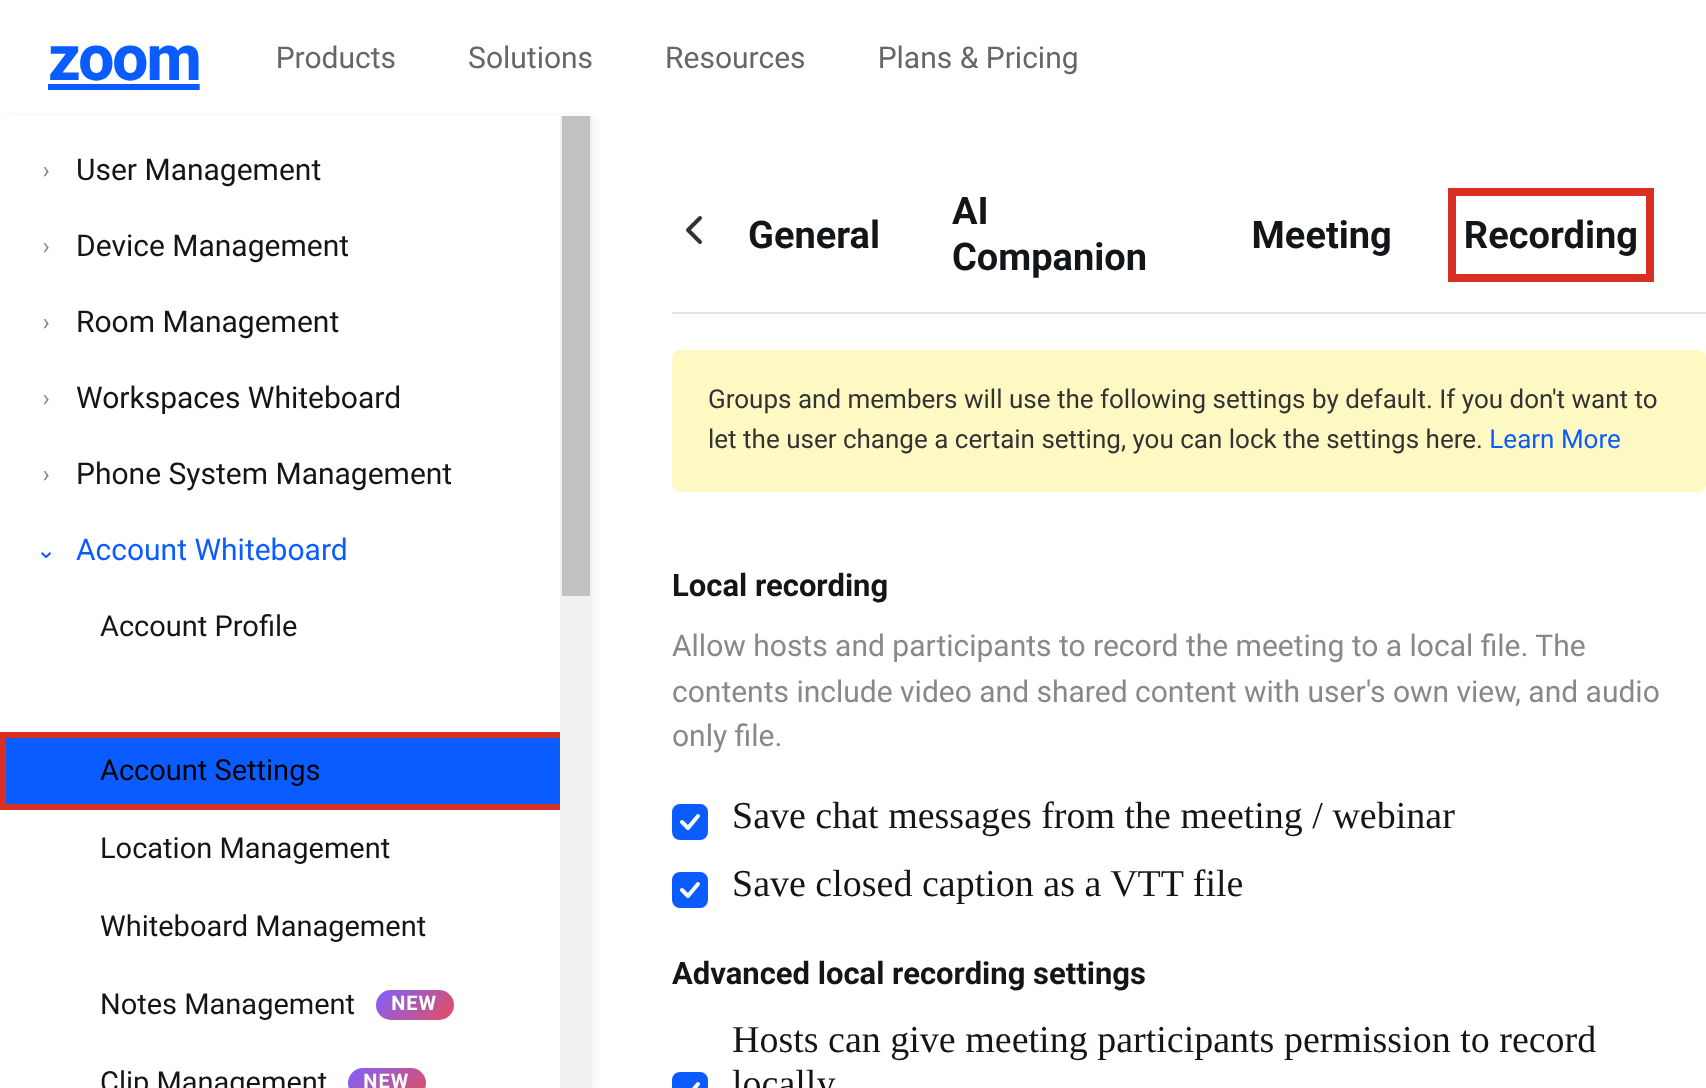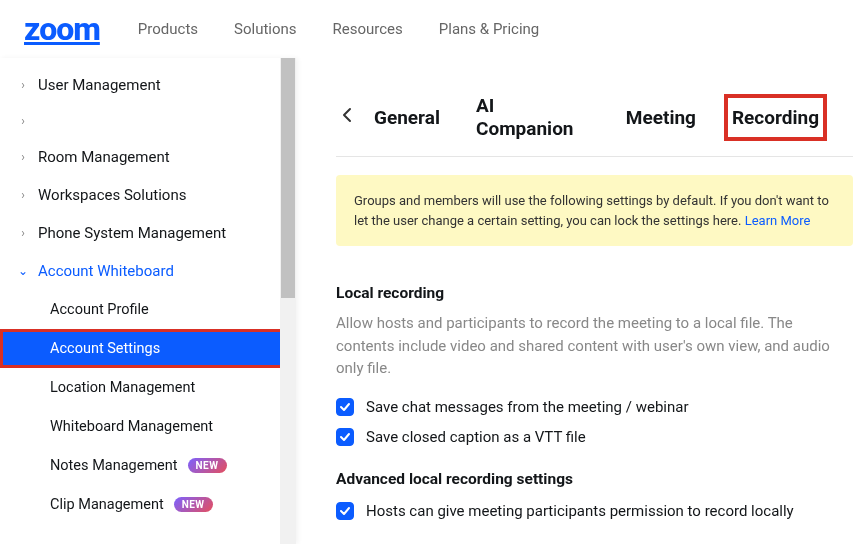--- a/index.html
+++ b/index.html
@@ -11,42 +11,42 @@
     
     .main-container { display: flex; height: calc(544px - 58px); }
     
     .sidebar { width: 296px; overflow-y: auto; background: #fff; box-shadow: 2px 0 5px rgba(0,0,0,0.05); position: relative; }
     .sidebar-inner { padding: 8px 0; }
     .sidebar-item { display: flex; align-items: center; padding: 10px 16px; font-size: 15px; color: #131619; cursor: pointer; }
     .sidebar-item .chevron { width: 14px; margin-right: 8px; color: #888; font-size: 12px; display: inline-block; text-align: center; }
     .sidebar-item.expanded { color: #0B5CFF; }
     .sidebar-item.expanded .chevron { color: #0B5CFF; }
     .sub-item { padding: 11px 16px 11px 50px; font-size: 14.5px; color: #131619; cursor: pointer; display: flex; align-items: center; }
-    .sub-item.active { background: #0B5CFF; color: #ffffff; }
+    .sub-item.active { background: #0B5CFF; color: #000000; margin-top: 33px; }
     .highlight-box { outline: 3px solid #d93025; outline-offset: -3px; }
     .new-badge { display: inline-flex; align-items: center; justify-content: center; background: linear-gradient(135deg, #7b61ff, #e54e5d); color: #fff; font-size: 10px; font-weight: 700; padding: 2px 8px; border-radius: 10px; margin-left: 10px; letter-spacing: 0.5px; }
     
     
     .scroll-track { position: absolute; right: 0; top: 0; width: 16px; height: 100%; background: #f1f1f1; }
     .scroll-thumb { position: absolute; right: 1px; top: 0; width: 14px; height: 240px; background: #c1c1c1; border-radius: 0; }
     
     .content { flex: 1; padding: 30px 0 16px 40px; overflow: hidden; }
     .tabs { display: flex; align-items: center; border-bottom: 1px solid #e5e5e5; padding-bottom: 10px; }
     .tab-back { margin-right: 14px; color: #333; cursor: pointer; padding: 6px; }
     .tab { font-size: 19px; font-weight: 700; color: #131619; margin-right: 32px; cursor: pointer; padding: 6px 2px; }
     .tab.active-tab { outline: 4px solid #d93025; outline-offset: 2px; }
     
     .notice { background: #fef9c3; padding: 16px 18px; margin-top: 18px; font-size: 13px; color: #333; line-height: 1.5; border-radius: 4px; }
     .notice a { color: #0B5CFF; text-decoration: none; cursor: pointer; }
     
     .section { margin-top: 38px; }
     .section-title { font-weight: 700; font-size: 15.5px; margin-bottom: 10px; color: #131619; }
     .section-desc { color: #888; font-size: 15px; line-height: 1.5; margin-bottom: 18px; }
     
-    .check-row { display: flex; align-items: center; margin-bottom: 12px; font-size: 15px; color: #131619; }
+    .check-row { display: flex; align-items: flex-end; margin-bottom: 12px; font-size: 19px; color: #131619; font-family: Liberation Serif, serif; }
     .check-row .cb { width: 18px; height: 18px; border-radius: 4px; border: 1.5px solid #666; margin-right: 12px; display: flex; align-items: center; justify-content: center; flex-shrink: 0; }
     .check-row .cb.checked { background: #0B5CFF; border-color: #0B5CFF; color: #fff; }
     .check-row .cb.checked svg { display: block; }
     .check-row .cb svg { display: none; }
     
     .subsection-title { font-weight: 700; font-size: 15.5px; margin-top: 24px; margin-bottom: 14px; color: #131619; }
   </style>
 </head>
 <body>
 
@@ -60,28 +60,29 @@
 
 <div class="main-container">
   <div class="sidebar">
     <div class="sidebar-inner">
       <div class="sidebar-item">
         <span class="chevron">›</span>
         <span>User Management</span>
       </div>
       <div class="sidebar-item">
         <span class="chevron">›</span>
+        <span>Device Management</span>
       </div>
       <div class="sidebar-item">
         <span class="chevron">›</span>
         <span>Room Management</span>
       </div>
       <div class="sidebar-item">
         <span class="chevron">›</span>
-        <span>Workspaces Solutions</span>
+        <span>Workspaces Whiteboard</span>
       </div>
       <div class="sidebar-item">
         <span class="chevron">›</span>
         <span>Phone System Management</span>
       </div>
       <div class="sidebar-item expanded">
         <span class="chevron">⌄</span>
         <span>Account Whiteboard</span>
       </div>
 

